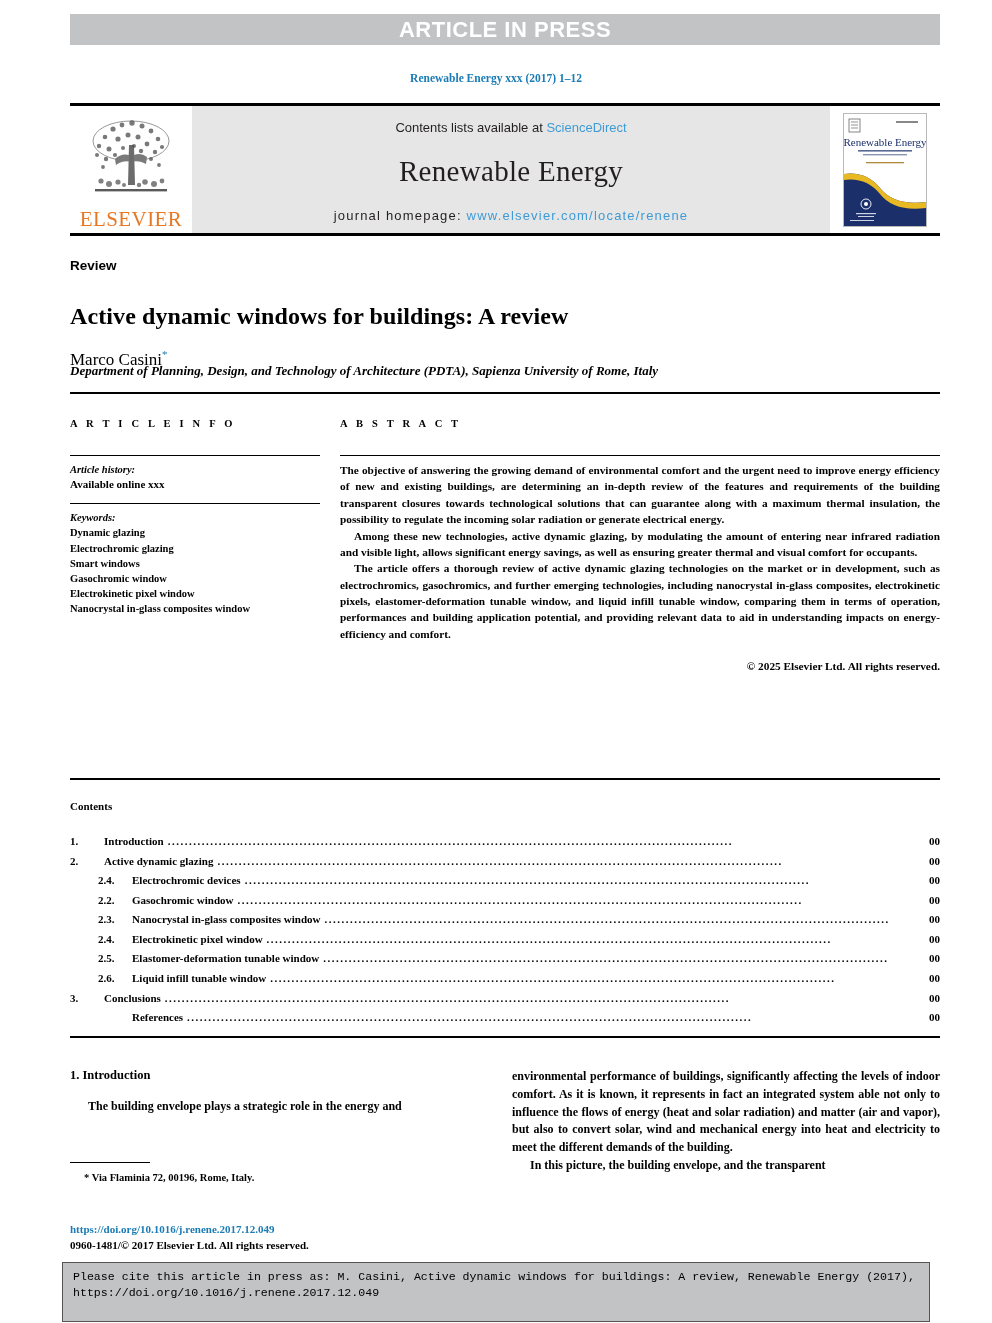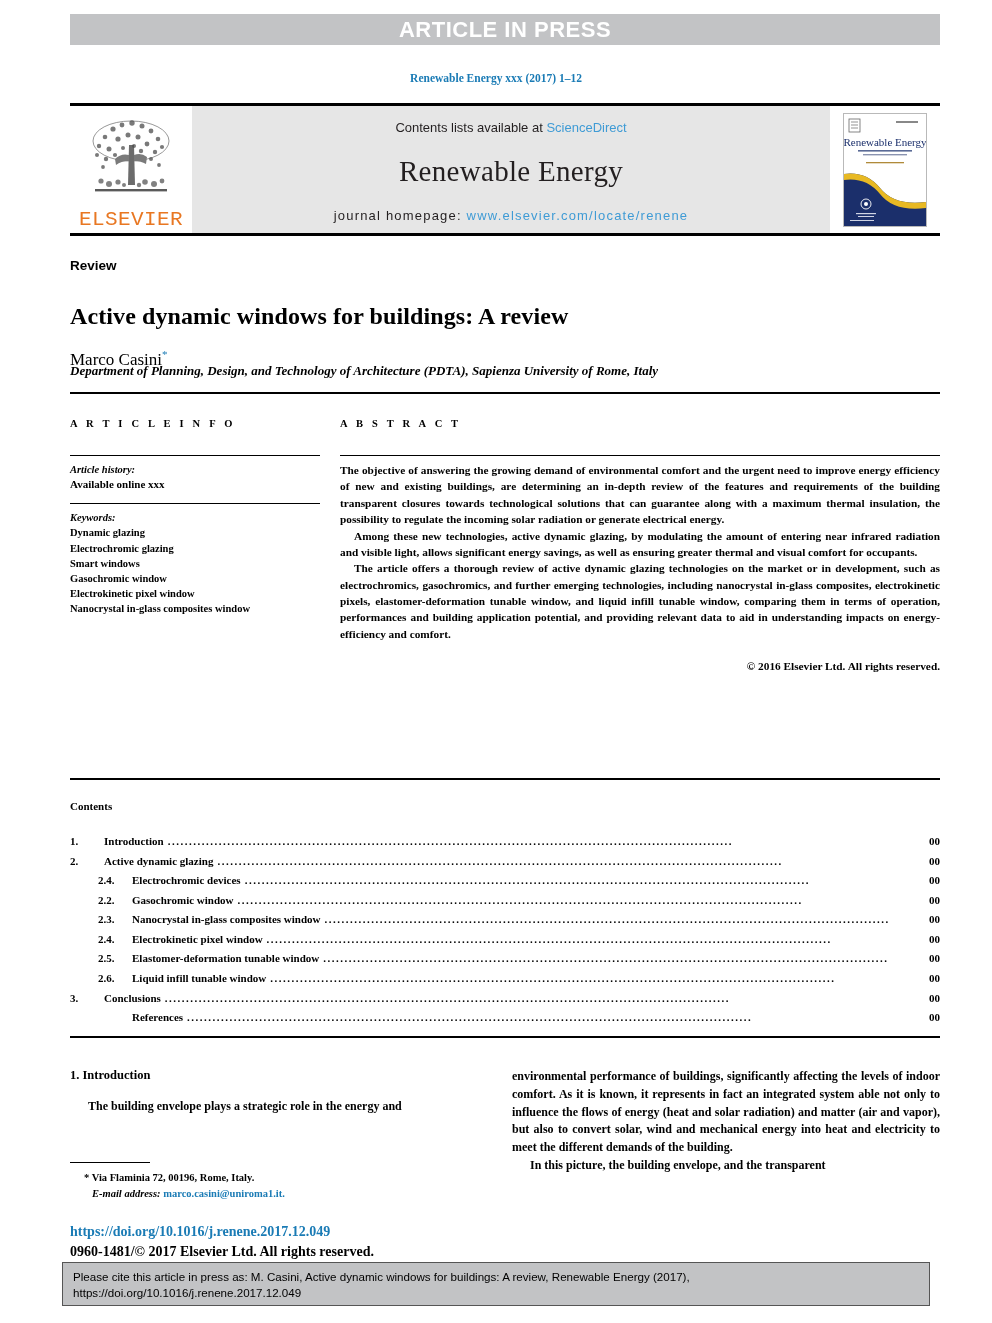--- a/index.html
+++ b/index.html
@@ -77,21 +77,21 @@
     justify-content: flex-end;
     padding-bottom: 3px;
     box-sizing: border-box;
   }
   .elsevier-tree {
     width: 92px;
     height: 86px;
     margin-top: 4px;
   }
   .elsevier-word {
-    font-family: Liberation Mono, monospace;
+    font-family: Liberation Serif, serif;
     font-size: 21px;
     color: #e87722;
     letter-spacing: 0.4px;
     line-height: 1;
     margin-top: 8px;
   }
   .mast-center {
     flex: 1 1 auto;
     background: #e6e6e6;
     position: relative;
@@ -360,40 +360,40 @@
     font-style: italic;
   }
   .link-blue {
     color: #1a7bb5;
   }
   .doi-block {
     position: absolute;
     left: 70px;
     top: 1222px;
     width: 420px;
-    font-size: 14px;
+    font-size: 11px;
     font-weight: bold;
     line-height: 1.45;
   }
   .doi-block .doi {
     color: #1a7bb5;
   }
 
   
   .cite-box {
     position: absolute;
     left: 62px;
     top: 1262px;
     width: 868px;
-    height: 44px;
+    height: 60px;
     background: #c2c3c5;
     border: 1px solid #555;
     box-sizing: border-box;
     padding: 6px 10px;
-    font-family: Liberation Sans, sans-serif;
+    font-family: Liberation Mono, monospace;
     font-size: 11.6px;
     line-height: 1.35;
     color: #000;
   }
 </style>
 </head>
 <body>
 
 <div class="page">
 
@@ -510,21 +510,21 @@
     <div class="kw-item">Electrokinetic pixel window</div>
     <div class="kw-item">Nanocrystal in-glass composites window</div>
   </div>
 
   <div class="col-abs">
     <div class="sec-head">A B S T R A C T</div>
     <div class="hr-med"></div>
     <p class="abs-p">The objective of answering the growing demand of environmental comfort and the urgent need to improve energy efficiency of new and existing buildings, are determining an in-depth review of the features and requirements of the building transparent closures towards technological solutions that can guarantee along with a maximum thermal insulation, the possibility to regulate the incoming solar radiation or generate electrical energy.</p>
     <p class="abs-p">Among these new technologies, active dynamic glazing, by modulating the amount of entering near infrared radiation and visible light, allows significant energy savings, as well as ensuring greater thermal and visual comfort for occupants.</p>
     <p class="abs-p">The article offers a thorough review of active dynamic glazing technologies on the market or in development, such as electrochromics, gasochromics, and further emerging technologies, including nanocrystal in-glass composites, electrokinetic pixels, elastomer-deformation tunable window, and liquid infill tunable window, comparing them in terms of operation, performances and building application potential, and providing relevant data to aid in understanding impacts on energy-efficiency and comfort.</p>
-    <div class="copyright">© 2016 Elsevier Ltd. All rights reserved.</div>
+    <div class="copyright">© 2025 Elsevier Ltd. All rights reserved.</div>
   </div>
 
   <div class="rule-thick" style="top:778px;"></div>
 
   <div class="contents-title">Contents</div>
   <div class="toc">
     <div class="toc-row">
       <span class="toc-num">1.</span>
       <span class="toc-label">Introduction</span>
       <span class="toc-dots">.....................................................................................................................................</span>
@@ -596,24 +596,20 @@
     <p>environmental performance of buildings, significantly affecting the levels of indoor comfort. As it is known, it represents in fact an integrated system able not only to influence the flows of energy (heat and solar radiation) and matter (air and vapor), but also to convert solar, wind and mechanical energy into heat and electricity to meet the different demands of the building.</p>
     <p class="indent">In this picture, the building envelope, and the transparent</p>
   </div>
 
   <div class="footnote-rule"></div>
   <div class="footnote">
     <div class="ind">
       <span>*</span>
       <span>Via Flaminia 72, 00196, Rome, Italy.</span>
     </div>
-    <div class="ind2">
-      <em>E-mail address:</em>
-      <span class="link-blue">marco.casini@uniroma1.it.</span>
-    </div>
   </div>
   <div class="doi-block">
     <div class="doi">https://doi.org/10.1016/j.renene.2017.12.049</div>
     <div>0960-1481/© 2017 Elsevier Ltd. All rights reserved.</div>
   </div>
 
   <div class="cite-box">Please cite this article in press as: M. Casini, Active dynamic windows for buildings: A review, Renewable Energy (2017), https://doi.org/10.1016/j.renene.2017.12.049</div>
 
 </div>
 

